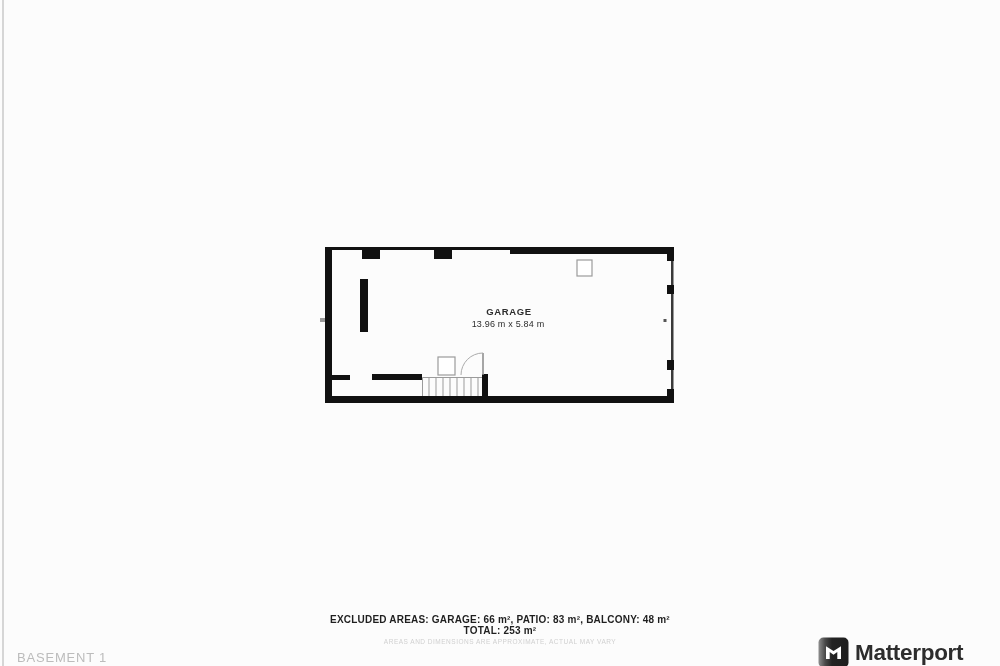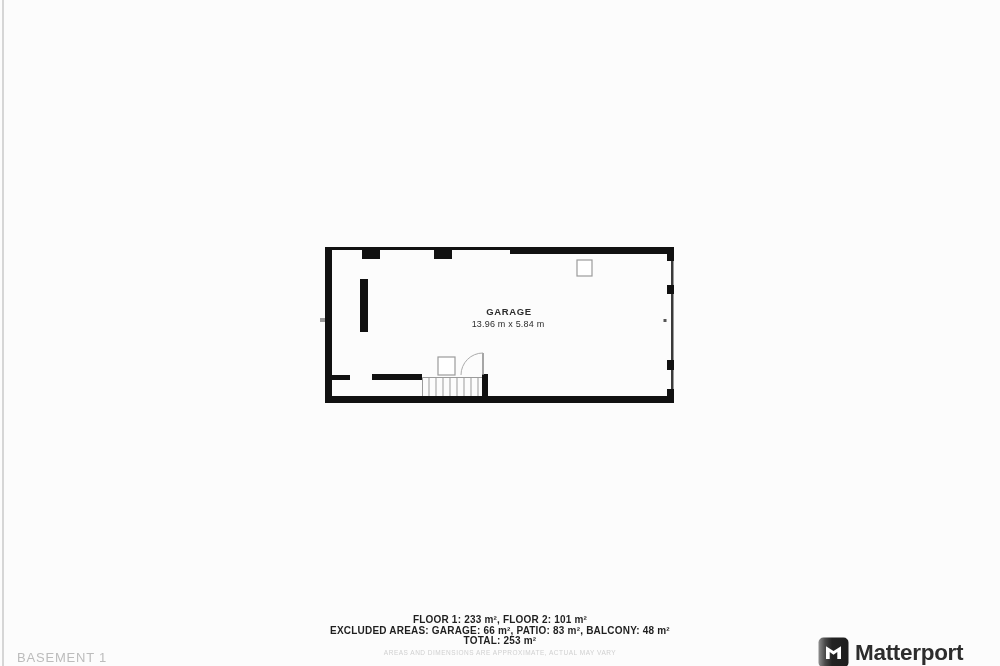--- a/index.html
+++ b/index.html
@@ -127,21 +127,20 @@
     <g>
       <line class="leaf" x1="483" y1="353" x2="483" y2="375"></line>
       <path class="swing" d="M 483 353 A 22 22 0 0 0 461 375"></path>
     </g>
 
     <text class="room-label" x="509" y="315" text-anchor="middle">GARAGE</text>
     <text class="room-dims" x="508" y="326.5" text-anchor="middle">13.96 m x 5.84 m</text>
   </svg>
 
   <div class="summary">
-    <div>FLOOR 1: 233 m², FLOOR 2: 101 m²</div>
     <div>EXCLUDED AREAS: GARAGE: 66 m², PATIO: 83 m², BALCONY: 48 m²</div>
     <div>TOTAL: 253 m²</div>
     <div class="disclaimer">AREAS AND DIMENSIONS ARE APPROXIMATE, ACTUAL MAY VARY</div>
   </div>
 
   <div class="floor-label">BASEMENT 1</div>
 
   <div class="brand">
     <svg class="brand-icon" viewBox="0 0 31 31">
       <defs>

